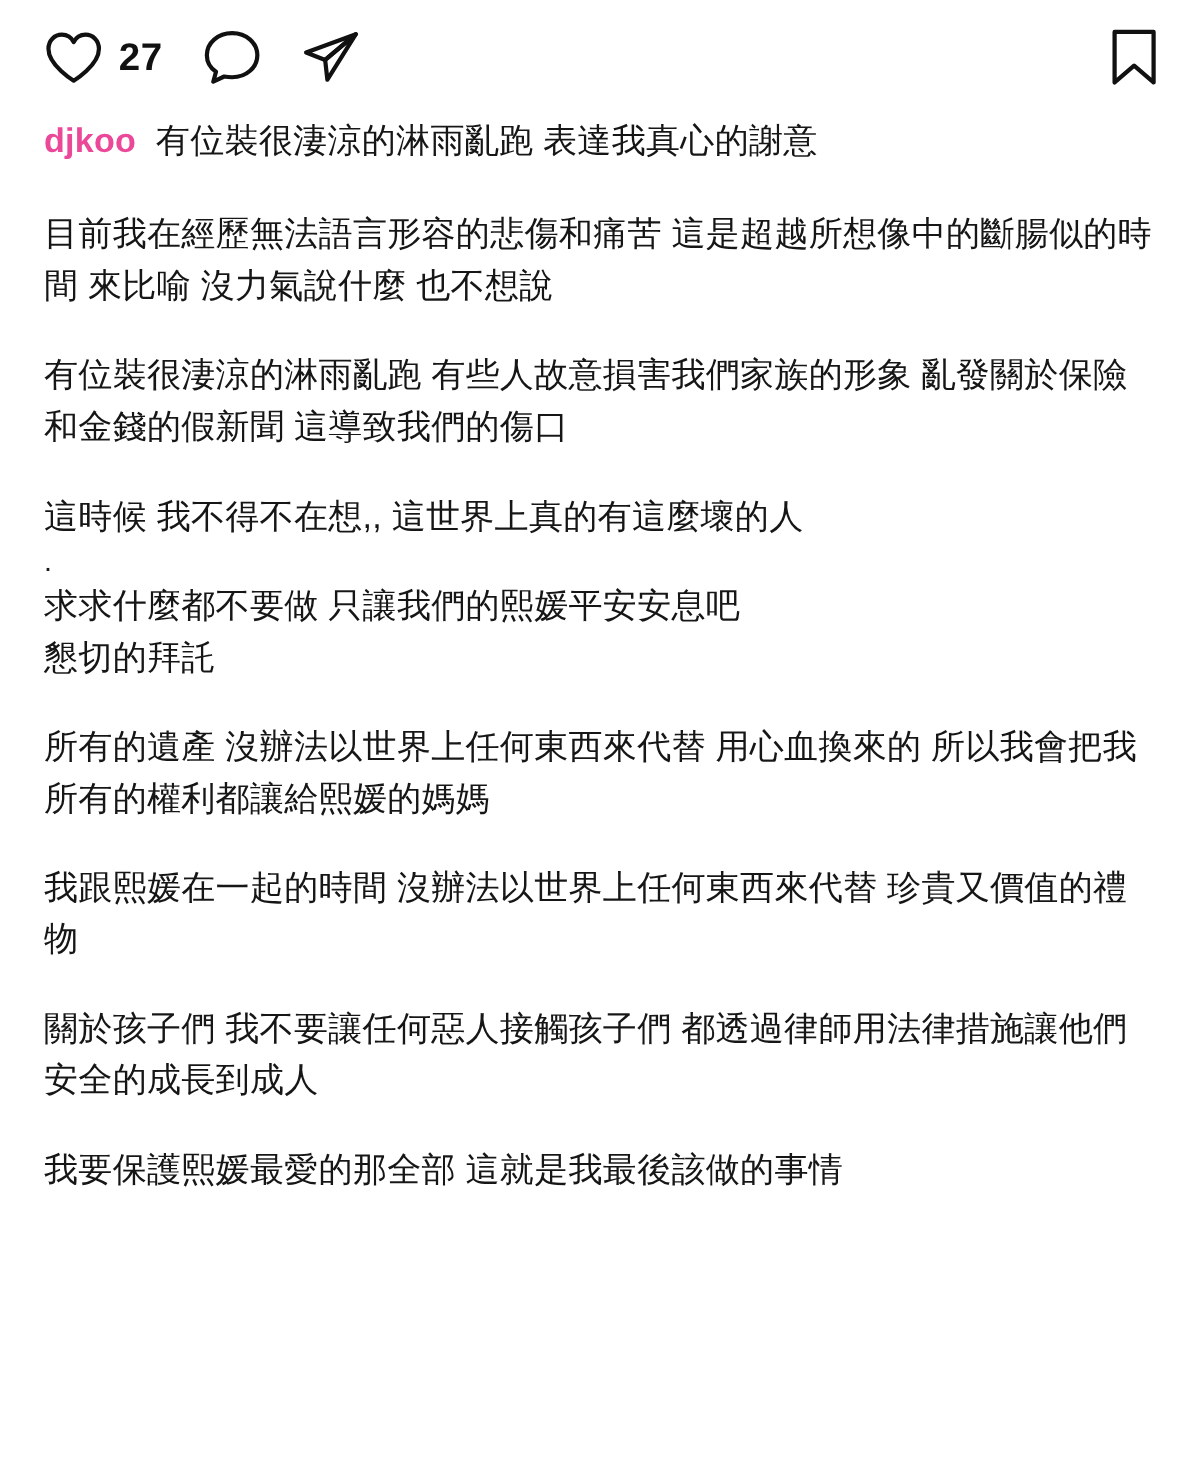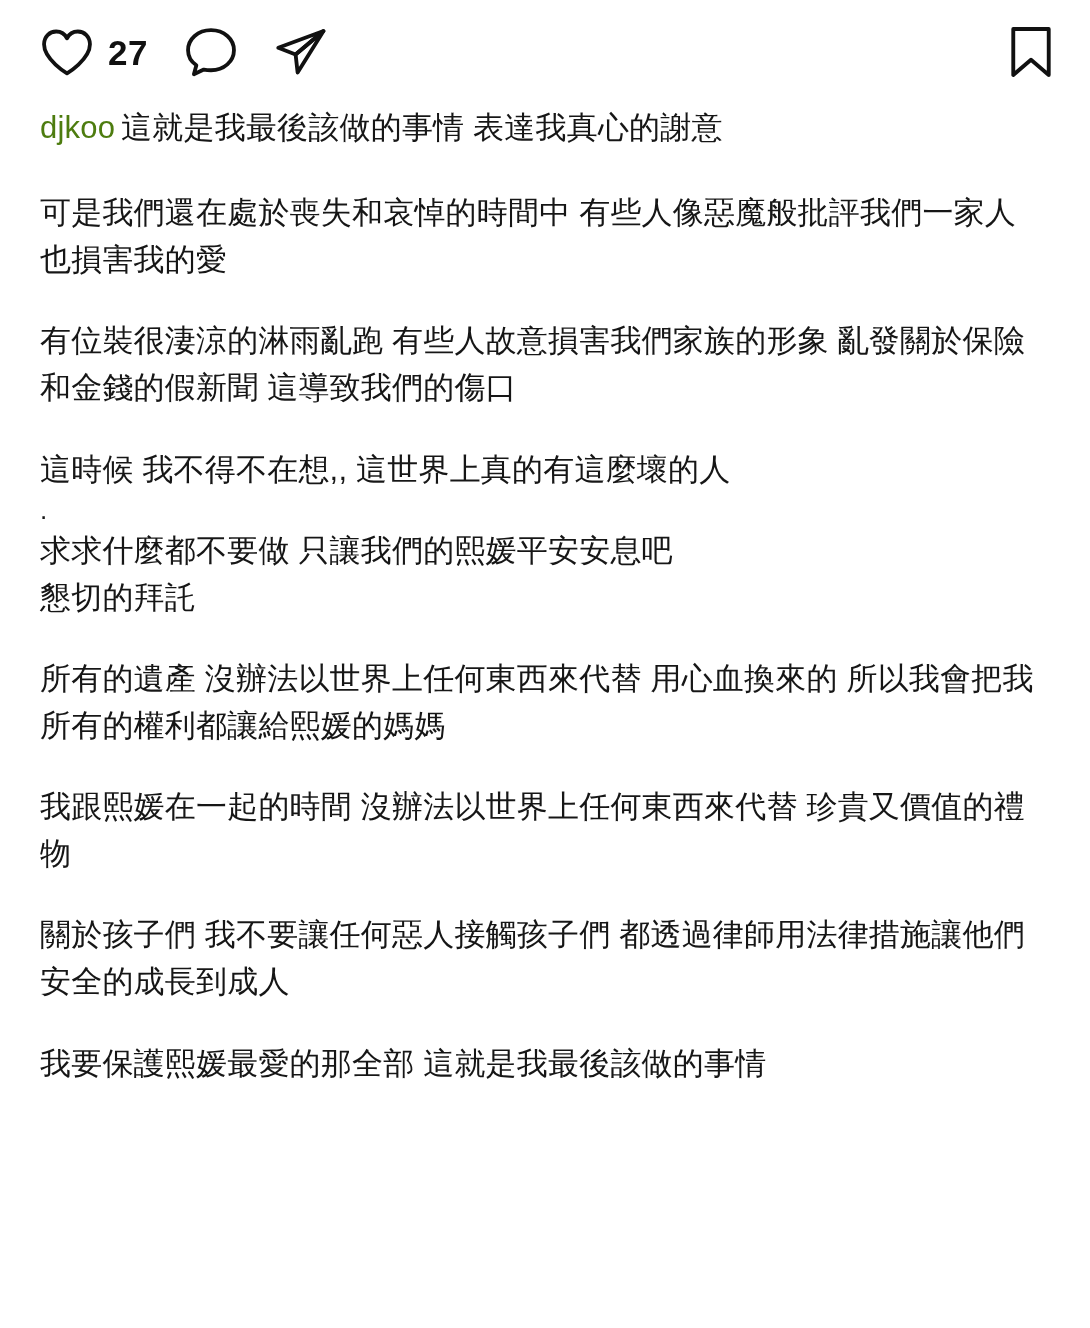--- a/index.html
+++ b/index.html
@@ -61,23 +61,23 @@
   .caption {
     padding: 0 42px 0 40px;
     box-sizing: border-box;
     font-size: 31px;
     line-height: 1.52;
     color: #161616;
     letter-spacing: 0.2px;
     word-break: break-word;
   }
   .username {
-    font-weight: 400;
-    color: #4d7c0f;
-    margin-right: 6px;
+    font-weight: 700;
+    color: #ec4899;
+    margin-right: 18px;
   }
   .para {
     margin: 0 0 34px 0;
   }
   .para.tight {
     margin-bottom: 0;
   }
   .para.first {
     margin-bottom: 38px;
   }
@@ -131,24 +131,24 @@
             <path d="M3.2 1.9 L18.8 1.9 L18.8 22.1 L11 15.4 L3.2 22.1 Z"></path>
           </svg>
         </span>
       </div>
     </div>
   </div>
 
   <div class="caption">
 
     <p class="para first">
-      <span class="username">djkoo</span><span>這就是我最後該做的事情  表達我真心的謝意</span>
+      <span class="username">djkoo</span><span>有位裝很淒涼的淋雨亂跑  表達我真心的謝意</span>
     </p>
 
-    <p class="para">可是我們還在處於喪失和哀悼的時間中  有些人像惡魔般批評我們一家人  也損害我的愛</p>
+    <p class="para">目前我在經歷無法語言形容的悲傷和痛苦  這是超越所想像中的斷腸似的時間 來比喻  沒力氣說什麼  也不想說</p>
     <p class="para">有位裝很淒涼的淋雨亂跑  有些人故意損害我們家族的形象  亂發關於保險和金錢的假新聞  這導致我們的傷口</p>
     <p class="para tight">這時候  我不得不在想,,  這世界上真的有這麼壞的人</p>
 
     <p class="dot-line">.</p>
 
     <p class="para tight">求求什麼都不要做  只讓我們的熙媛平安安息吧</p>
     <p class="para">懇切的拜託</p>
 
     <p class="para">所有的遺產 沒辦法以世界上任何東西來代替 用心血換來的  所以我會把我所有的權利都讓給熙媛的媽媽</p>
     <p class="para">我跟熙媛在一起的時間  沒辦法以世界上任何東西來代替  珍貴又價值的禮物</p>

